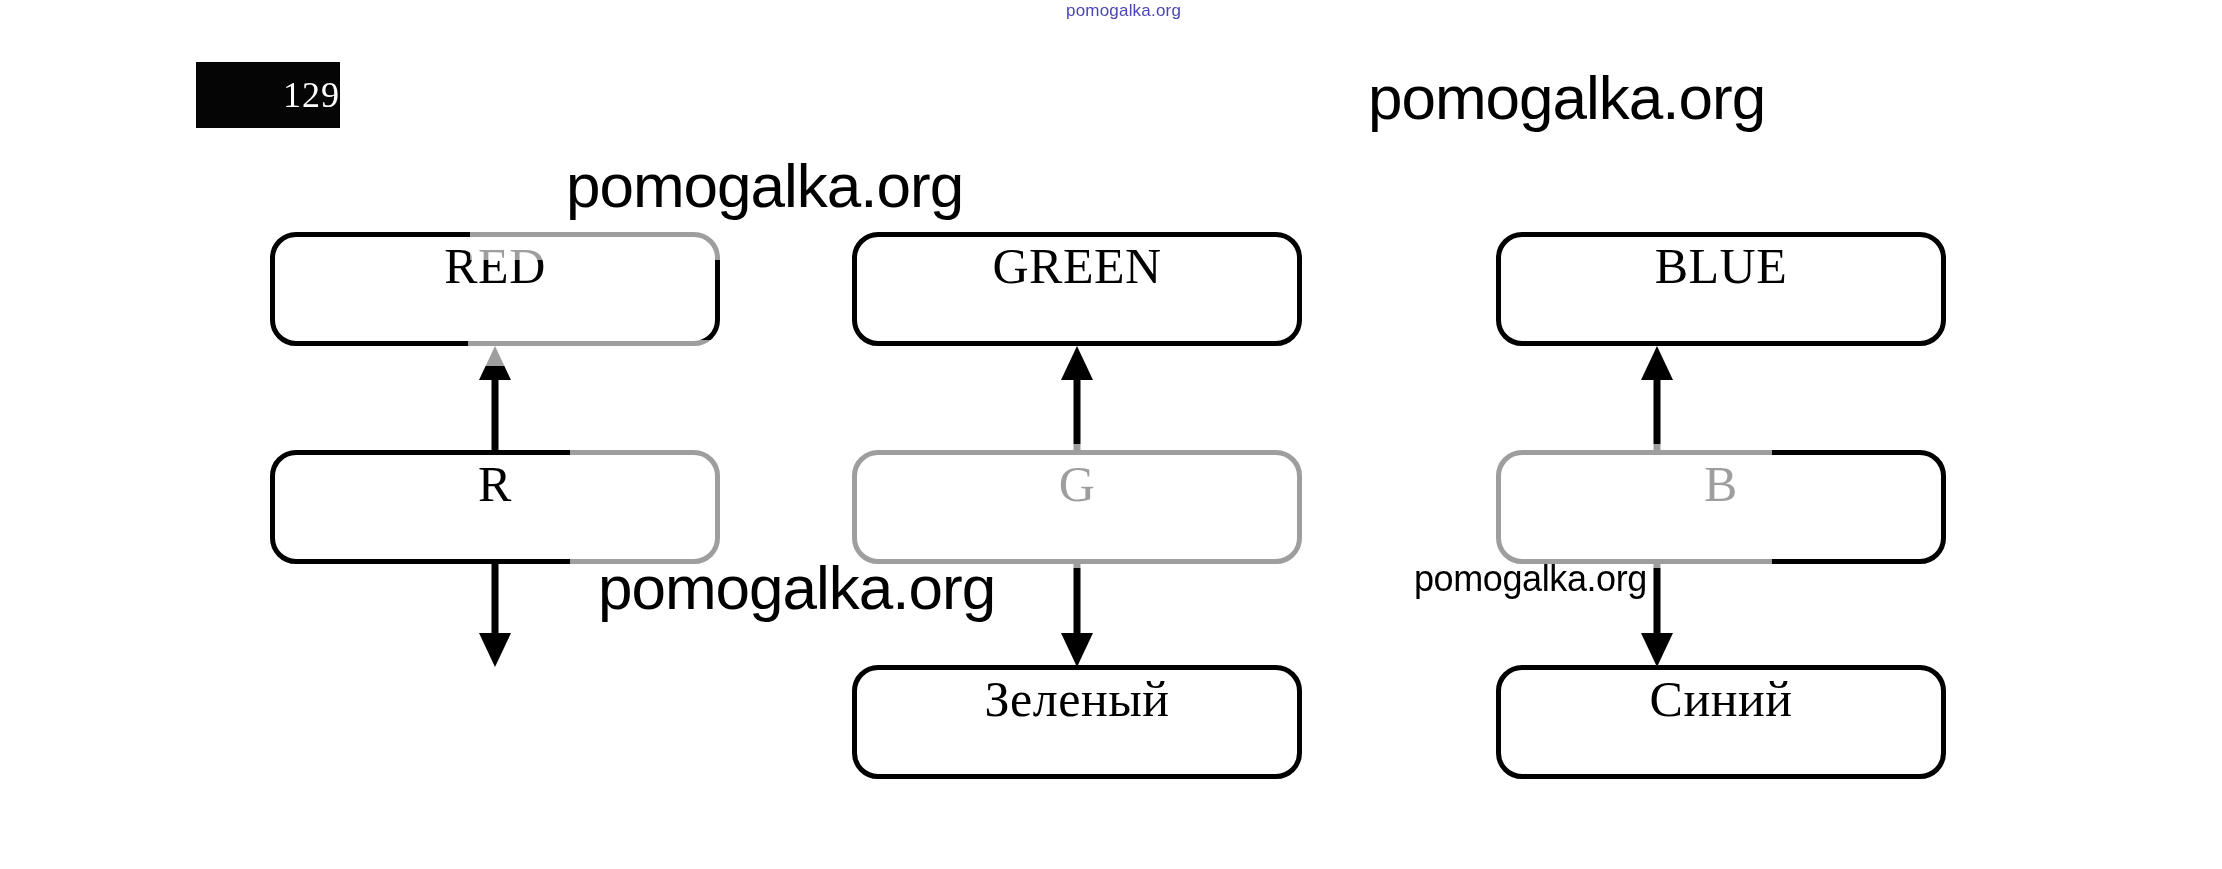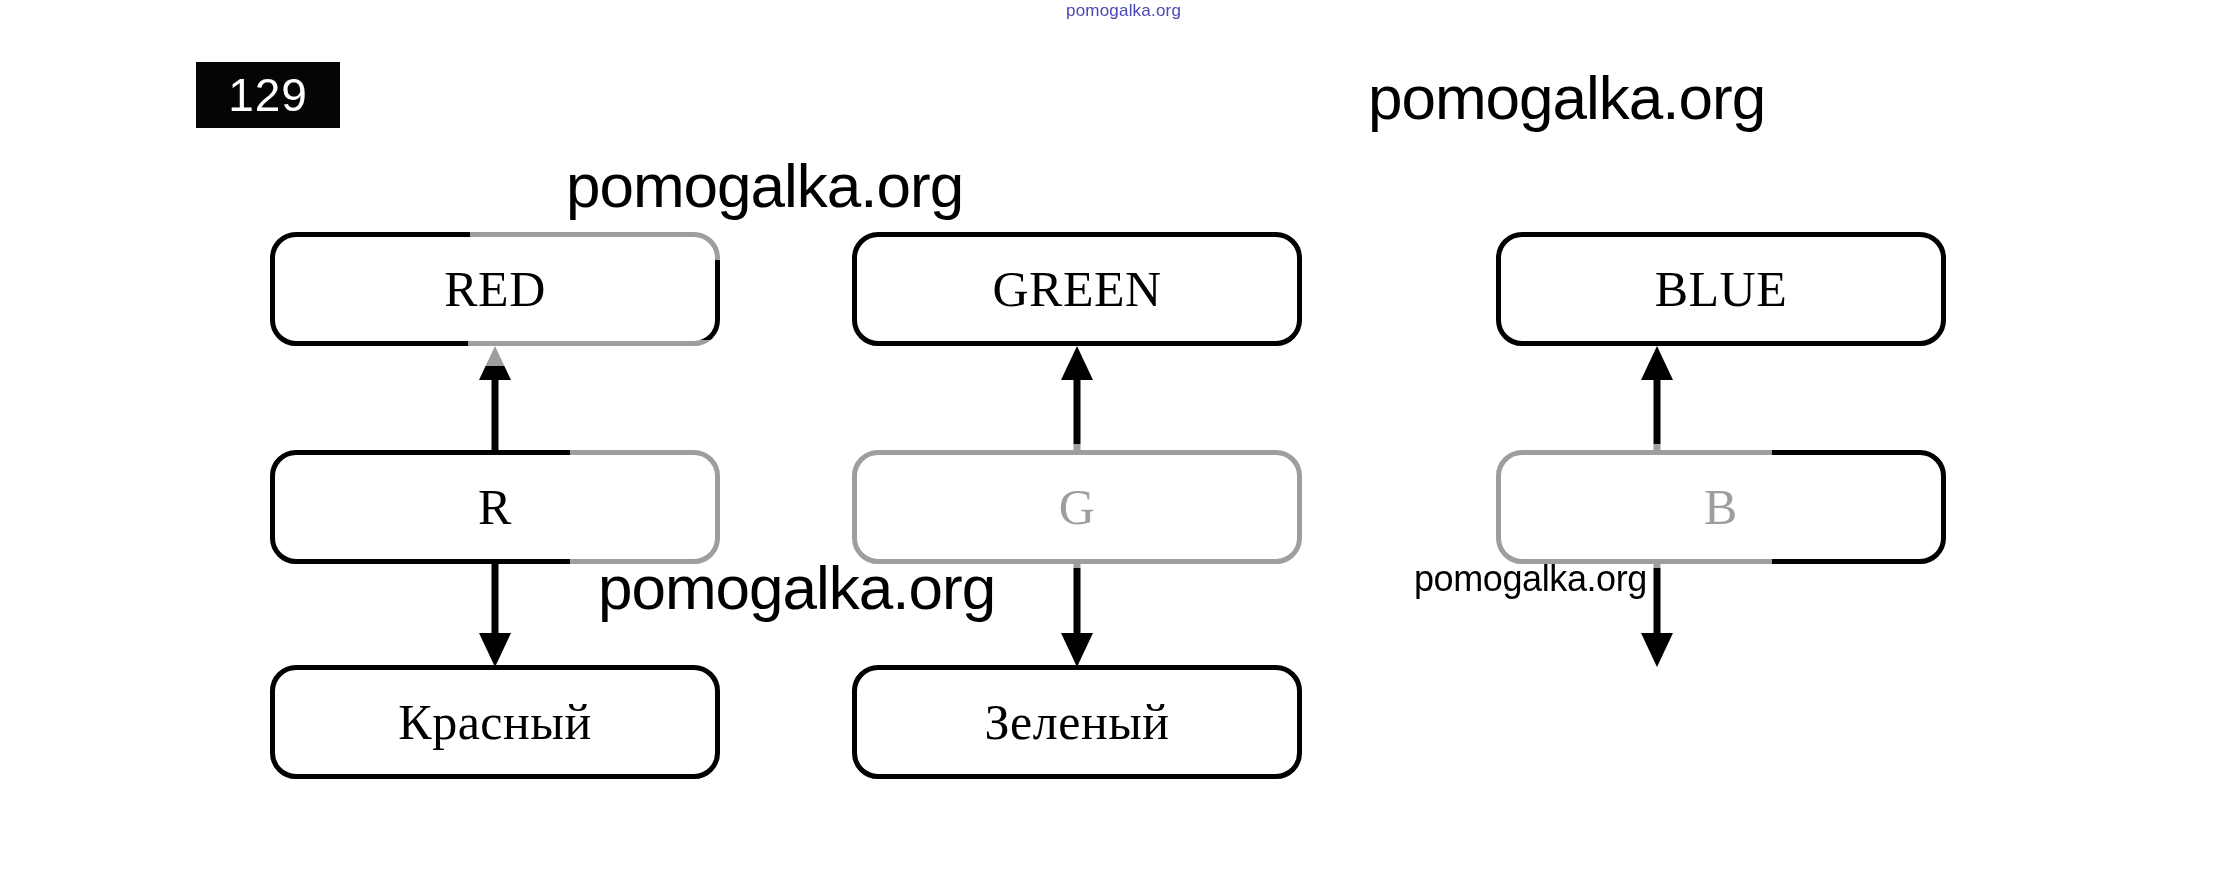--- a/index.html
+++ b/index.html
@@ -24,38 +24,38 @@
 
   
   .badge {
     position: absolute;
     left: 196px;
     top: 62px;
     width: 144px;
     height: 66px;
     background: #050505;
     color: #ffffff;
-    font-family: Liberation Sans, sans-serif;
-    font-size: 46px;
+    font-family: Liberation Serif, serif;
+    font-size: 36px;
     line-height: 66px;
-    text-align: center;
+    text-align: right;
     letter-spacing: 1px;
   }
 
   
   .node {
     position: absolute;
     box-sizing: border-box;
     width: 450px;
     height: 114px;
     border: 5px solid #000000;
     border-radius: 26px;
     background: transparent;
     display: flex;
-    align-items: center;
+    align-items: flex-start;
     justify-content: center;
     font-family: "Liberation Serif", serif;
     font-size: 50px;
     color: #000000;
     letter-spacing: 0.5px;
   }
 
   
   .col-1 { left: 270px; }
   .col-2 { left: 852px; }
@@ -125,23 +125,20 @@
   <div class="badge">129</div>
 
   <div class="node col-1 row-1">
     <span>RED</span>
   </div>
 
   <div class="node col-1 row-2">
     <span>R</span>
   </div>
 
-  <div class="node col-1 row-3">
-    <span>Красный</span>
-  </div>
 
   <div class="arrow" style="left:475px; top:346px; height:106px;">
     <svg width="40" height="106" viewBox="0 0 40 106">
       <line x1="20" y1="106" x2="20" y2="26" stroke="#000" stroke-width="7"></line>
       <polygon points="20,0 4,34 36,34" fill="#000"></polygon>
     </svg>
   </div>
 
   <div class="arrow" style="left:475px; top:564px; height:103px;">
     <svg width="40" height="103" viewBox="0 0 40 103">
@@ -177,20 +174,23 @@
   </div>
 
   <div class="node col-3 row-1">
     <span>BLUE</span>
   </div>
 
   <div class="node col-3 row-2">
     <span>B</span>
   </div>
 
+  <div class="node col-3 row-3">
+    <span>Синий</span>
+  </div>
 
   <div class="arrow" style="left:1637px; top:346px; height:106px;">
     <svg width="40" height="106" viewBox="0 0 40 106">
       <line x1="20" y1="106" x2="20" y2="26" stroke="#000" stroke-width="7"></line>
       <polygon points="20,0 4,34 36,34" fill="#000"></polygon>
     </svg>
   </div>
 
   <div class="arrow" style="left:1637px; top:564px; height:103px;">
     <svg width="40" height="103" viewBox="0 0 40 103">

